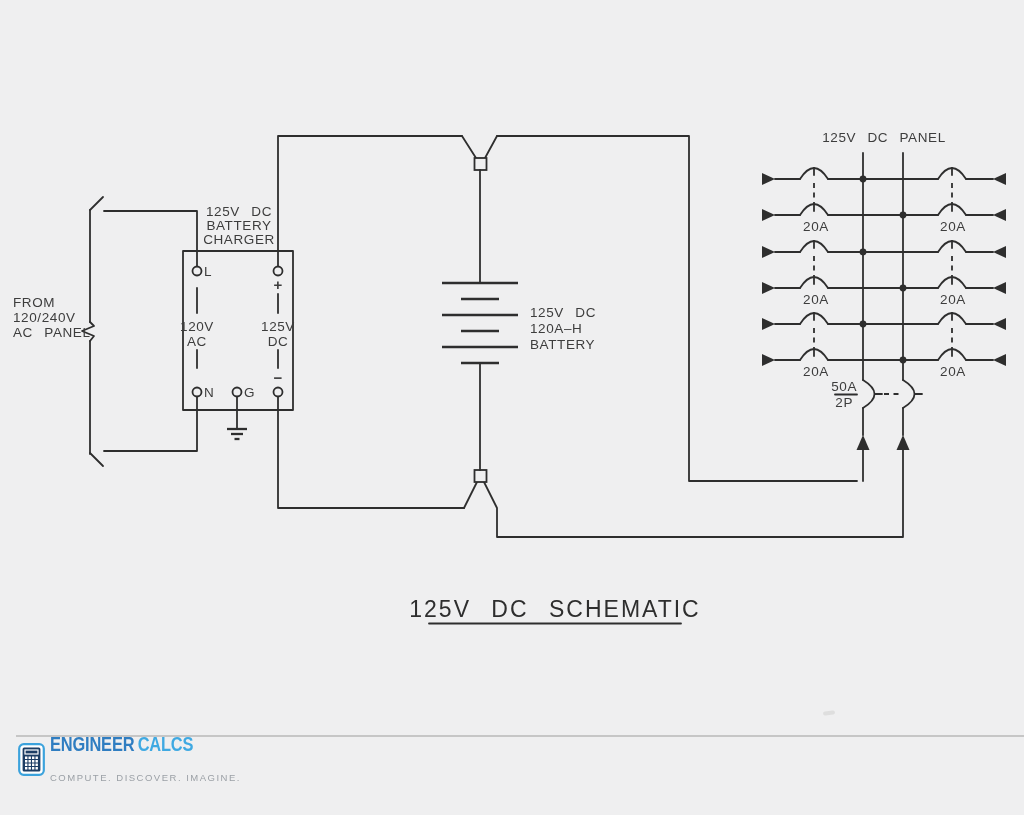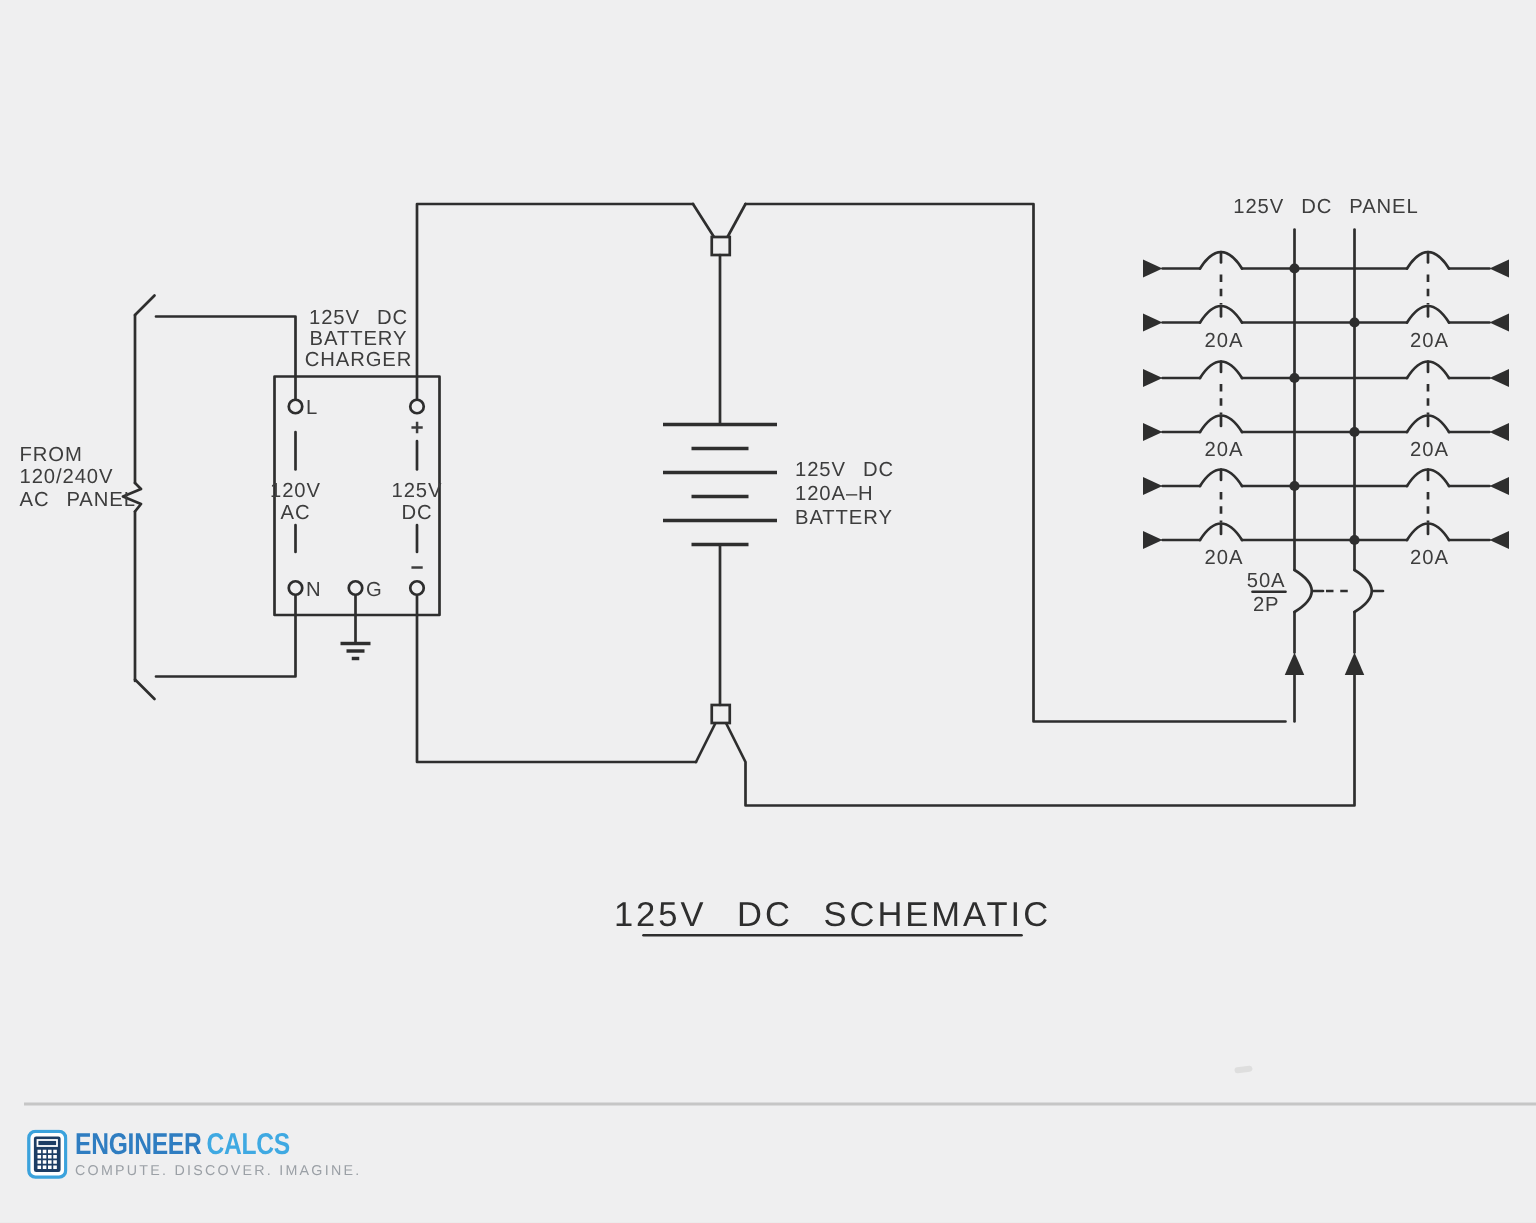--- a/index.html
+++ b/index.html
@@ -16,28 +16,28 @@
   text.t{font-family:"Liberation Sans",sans-serif;font-size:13.5px;fill:#3d3d3d;
          letter-spacing:.6px;word-spacing:7px;}
   text.tc{text-anchor:middle;}
   text.te{text-anchor:end;}
   text.sym{font-size:15px;font-weight:bold;letter-spacing:0;}
   text.big{font-size:23px;fill:#2e2e2e;letter-spacing:2px;word-spacing:12px;}
   
   .divider{position:absolute;left:16px;right:0;top:735px;height:2px;background:#c6c6c6;}
   .artifact{position:absolute;left:823px;top:711px;width:12px;height:4px;background:#dedede;
             transform:rotate(-8deg);border-radius:2px;}
-  .brand{position:absolute;left:18px;top:753px;display:flex;align-items:center;}
+  .brand{position:absolute;left:18px;top:735px;display:flex;align-items:center;}
   .calc-icon{position:static;display:block;}
   .brand-text{margin-left:5px;}
   .brand-name{font-weight:bold;font-size:20px;line-height:19px;letter-spacing:-.2px;
               transform:scaleX(.82);transform-origin:left top;white-space:nowrap;}
   .brand-word1{color:#2F7DC1;}
   .brand-word2{color:#3FA9E2;margin-left:4px;}
-  .tagline{margin-top:2px;font-size:9.5px;letter-spacing:1.5px;color:#9BA0A6;white-space:nowrap;}
+  .tagline{margin-top:18px;font-size:9.5px;letter-spacing:1.5px;color:#9BA0A6;white-space:nowrap;}
 </style>
 </head>
 <body>
 
 <div class="stage">
 
 <svg width="1024" height="815" viewBox="0 0 1024 815">
 
   <defs>
     <g id="pole-row">

